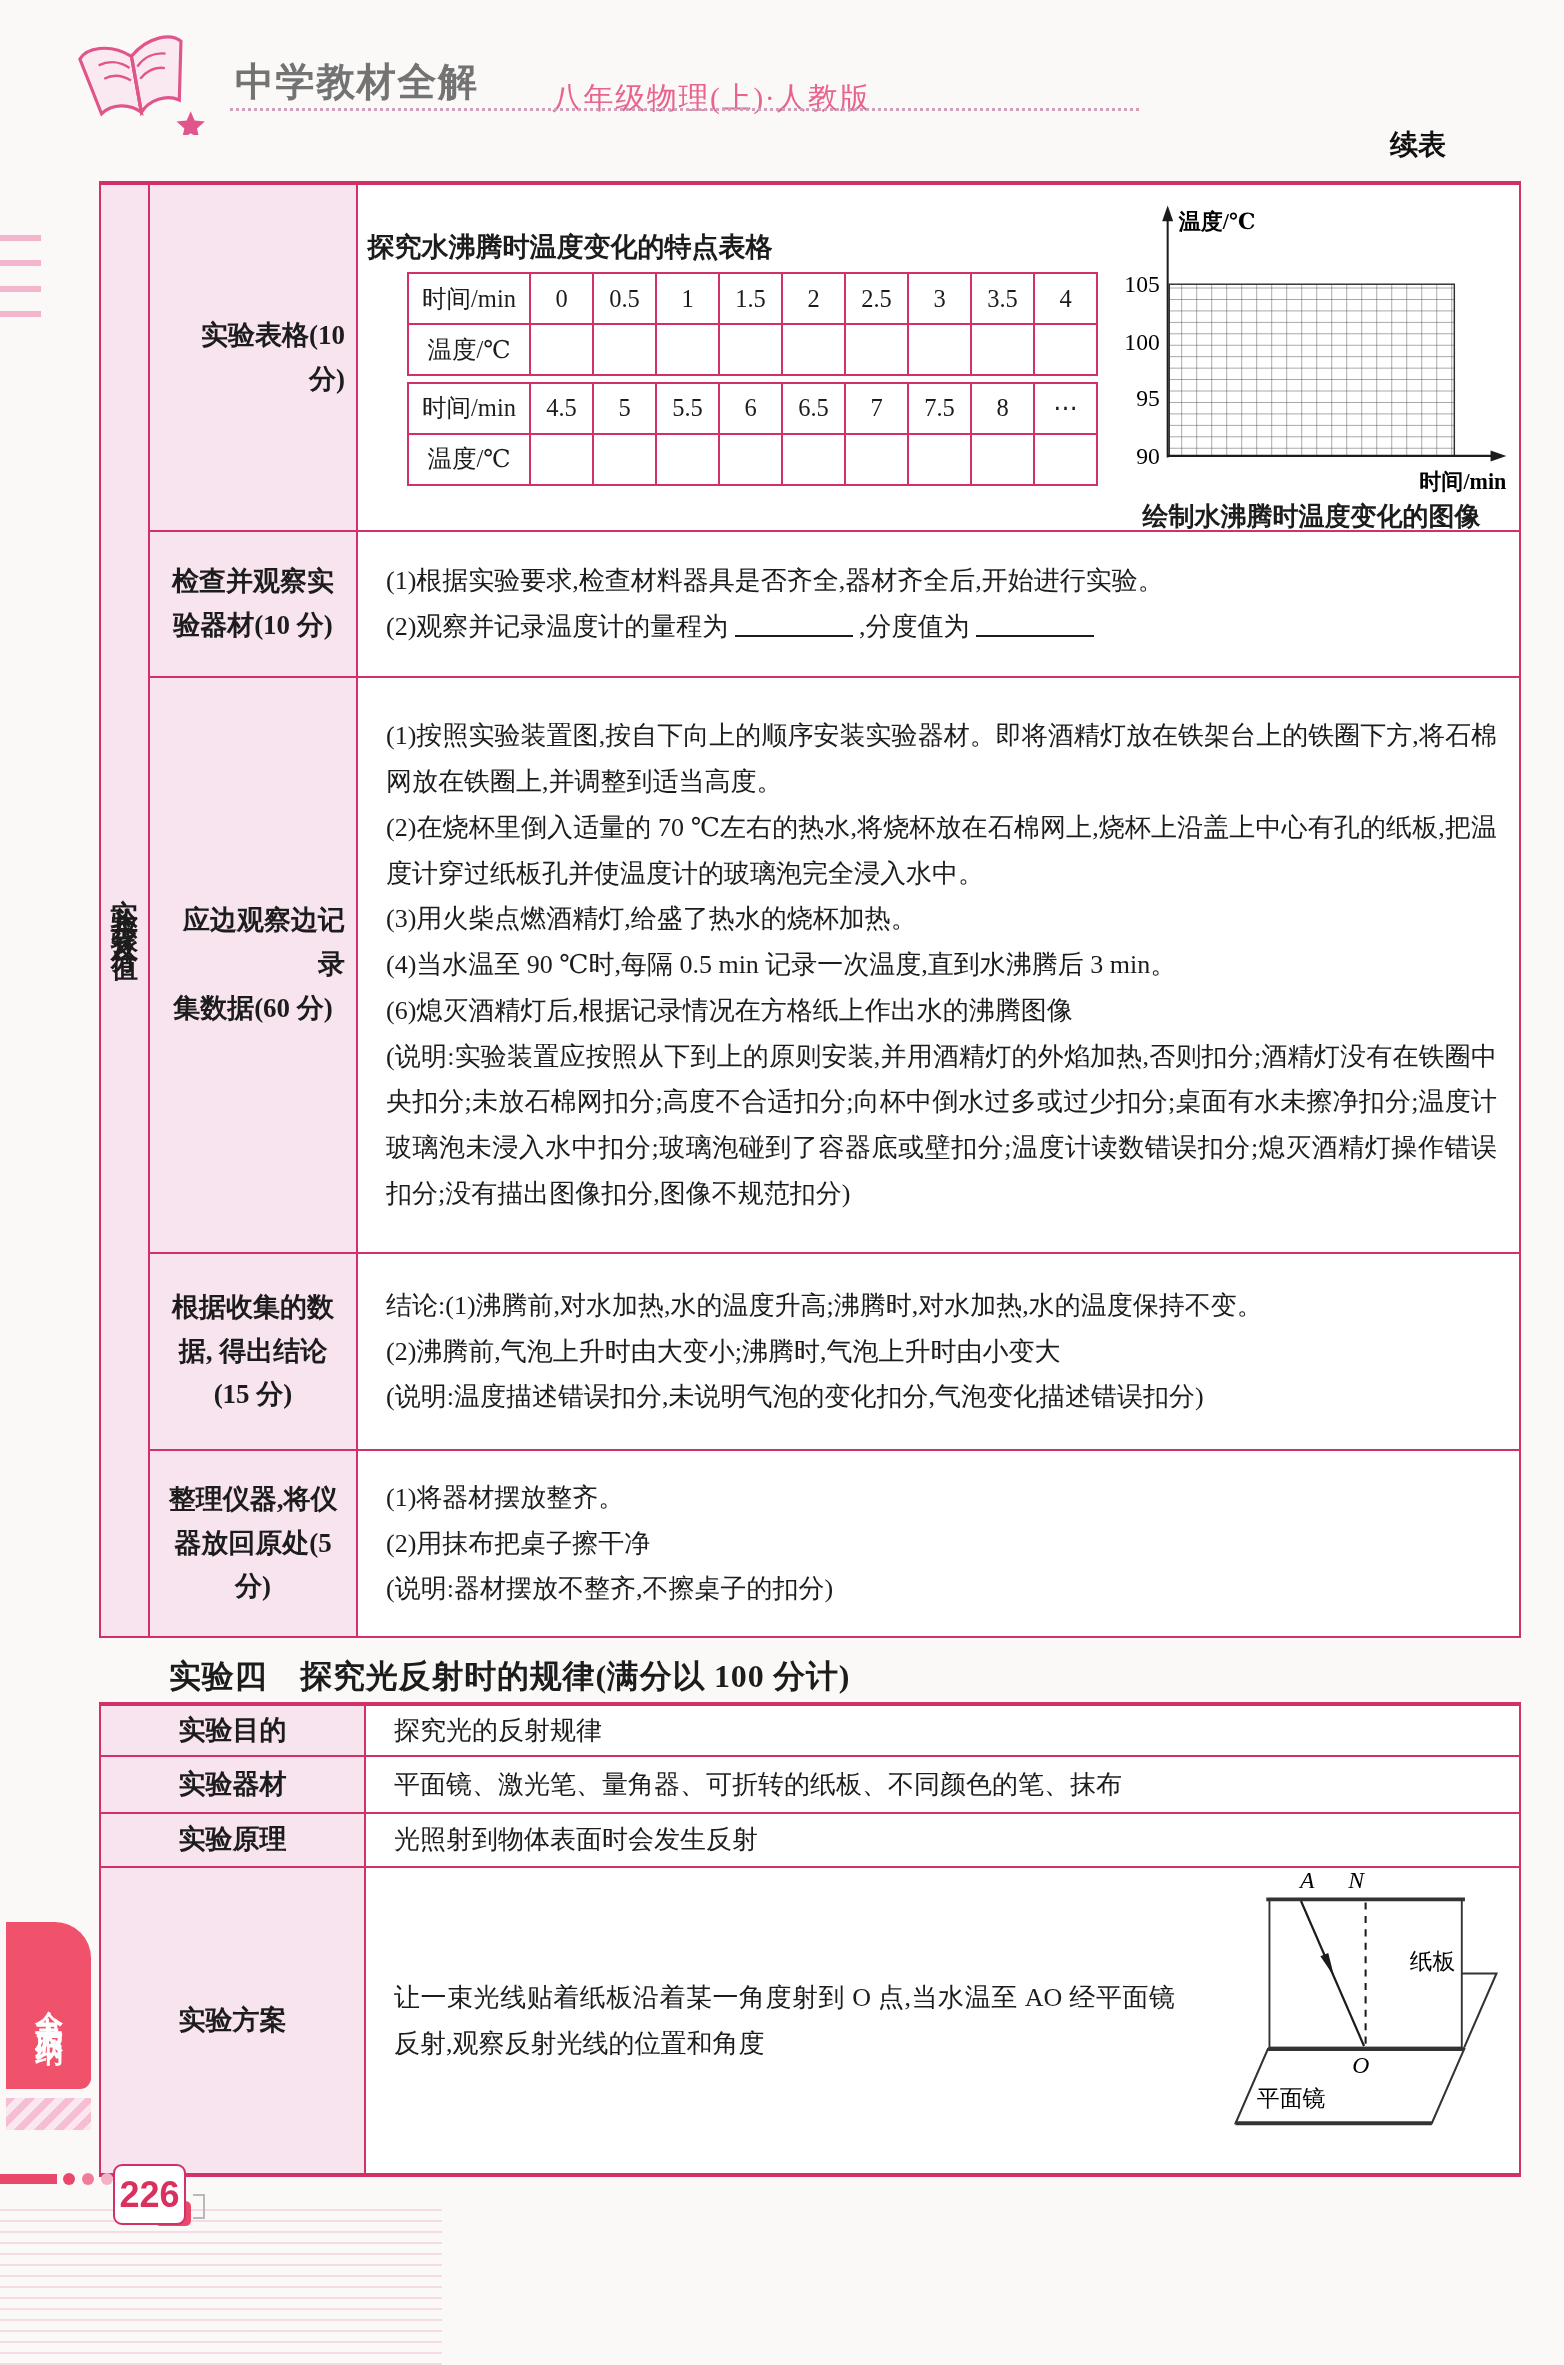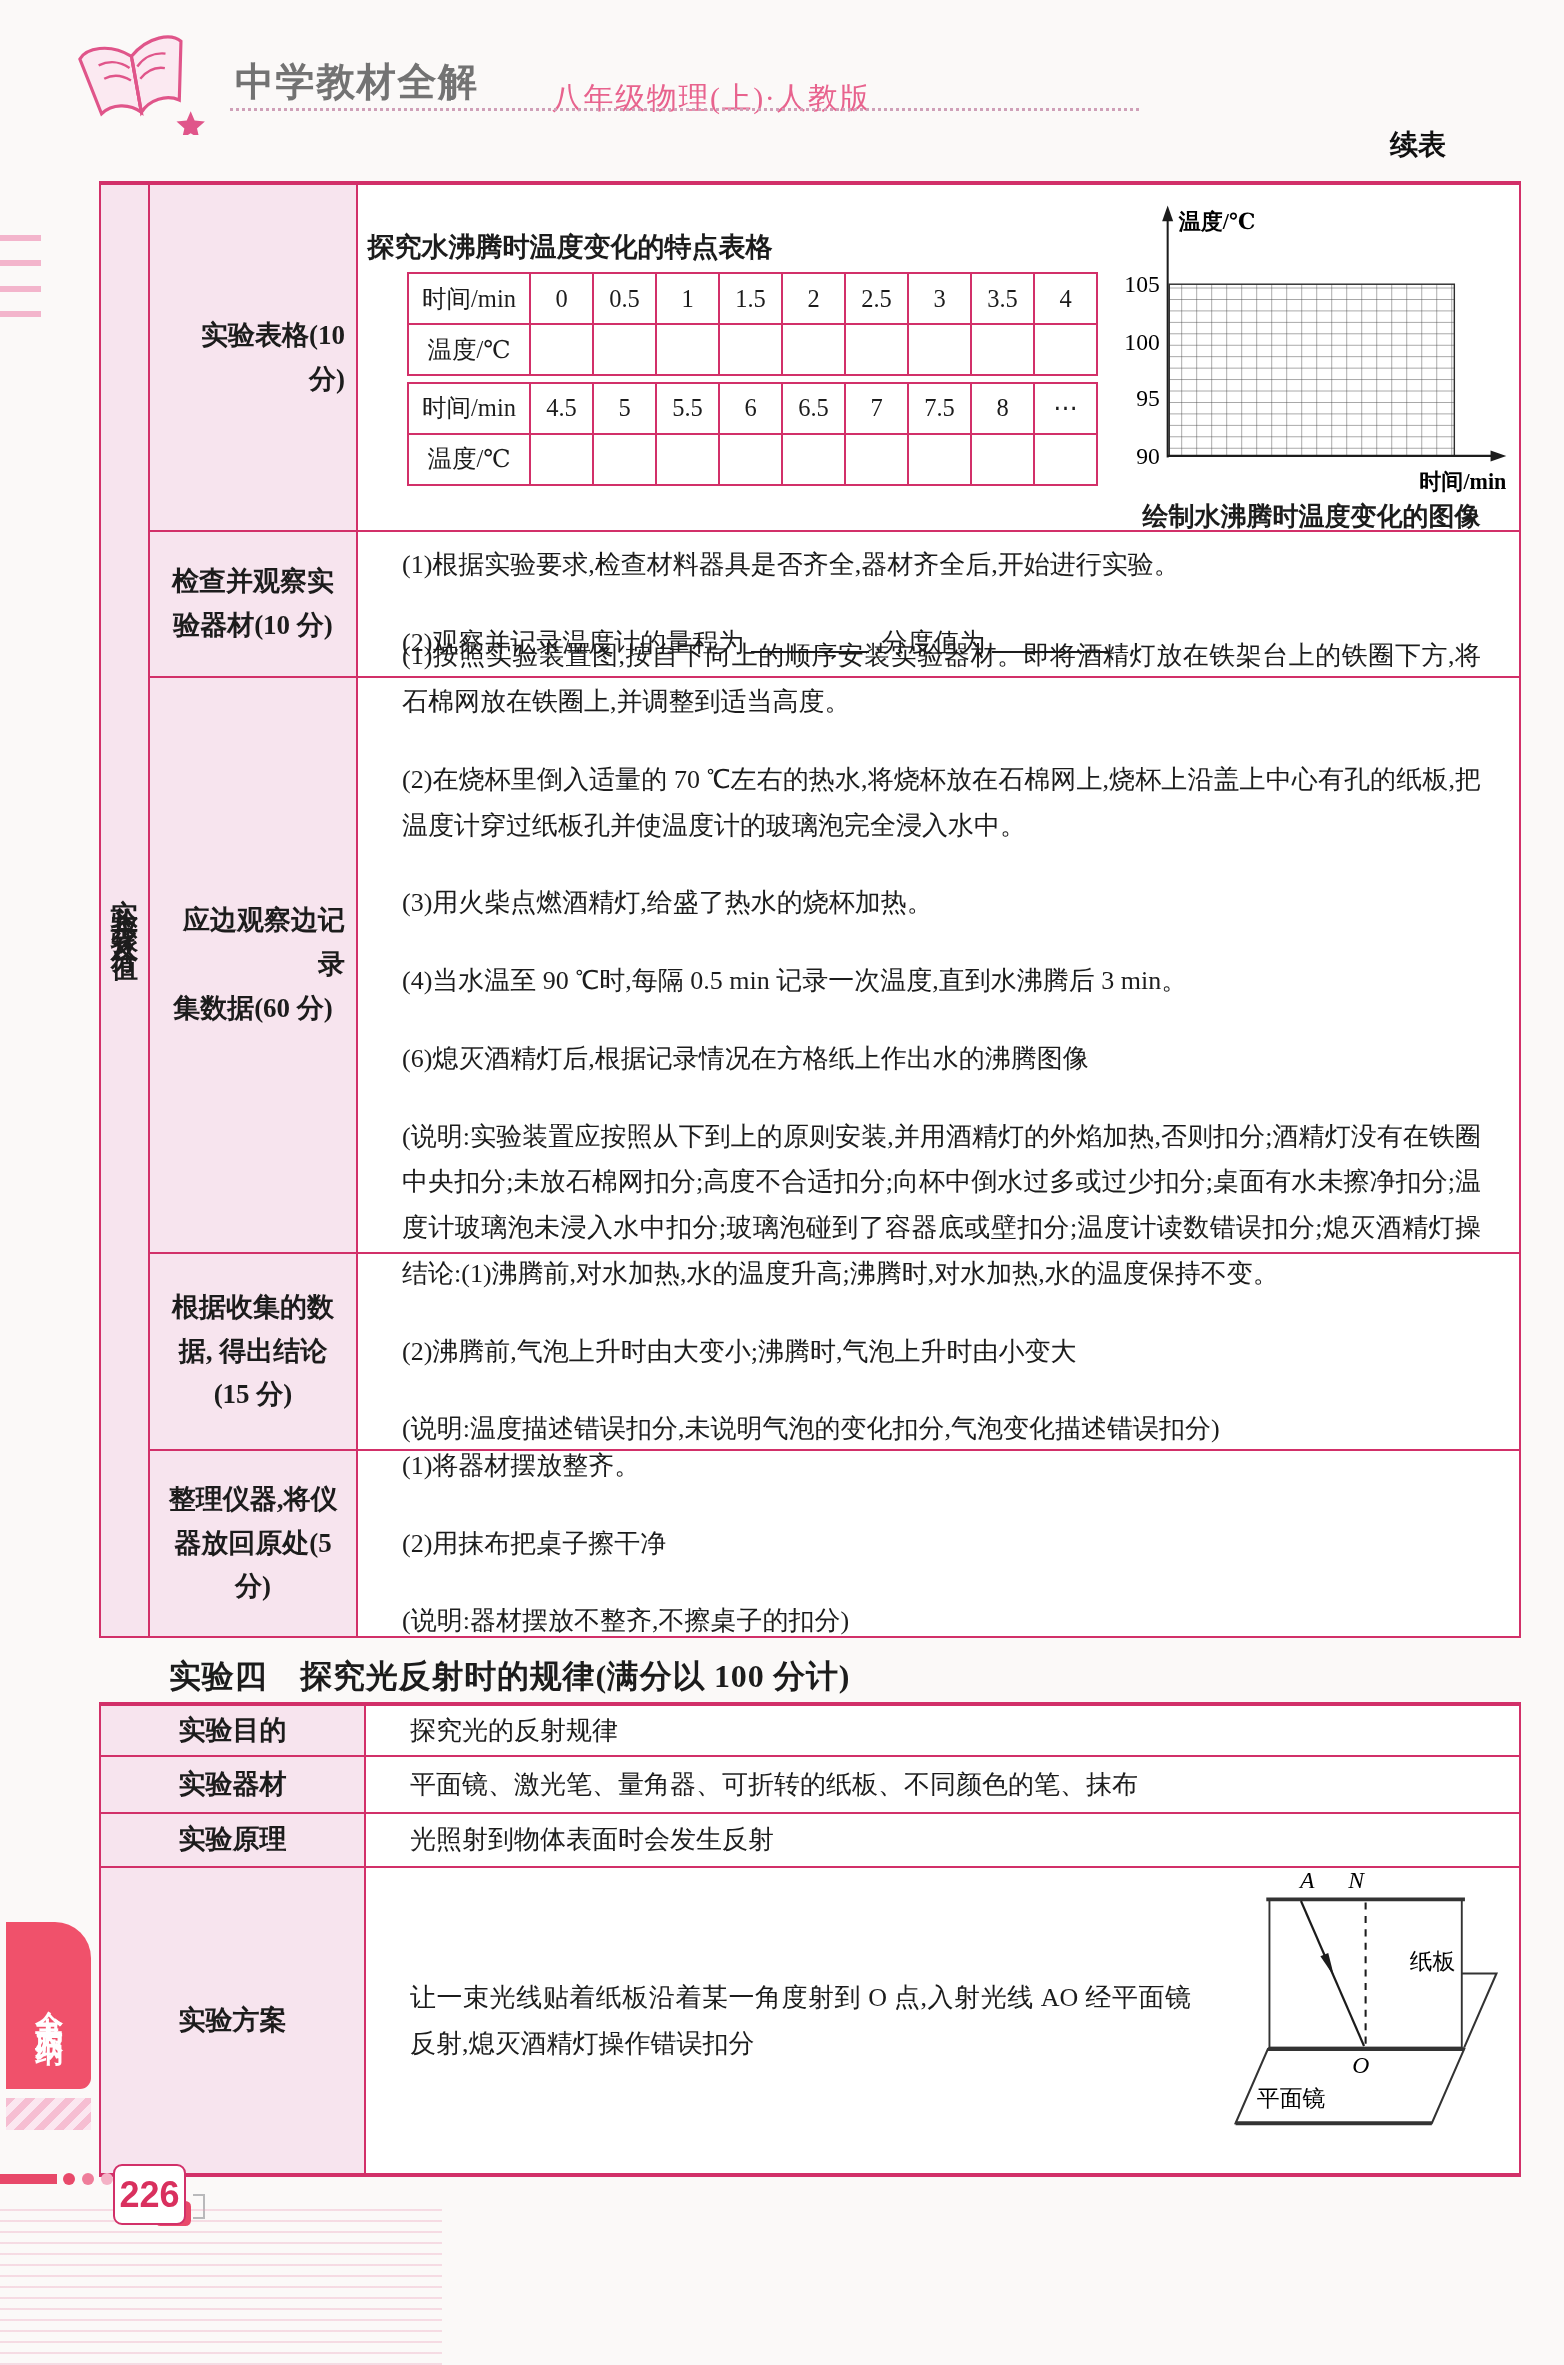--- a/index.html
+++ b/index.html
@@ -21,21 +21,21 @@
   #table1{left:99px;top:181px;width:1418px;height:1451px;grid-template-columns:47px 208px 1fr;grid-template-rows:345px 146px 576px 197px 1fr;}
   #table2{left:99px;top:1702px;width:1418px;height:467px;grid-template-columns:263px 1fr;grid-template-rows:49px 57px 54px 1fr;border-bottom-width:4px;}
   .cell{min-width:0;min-height:0;}
   .bl{border-left:2px solid #d23069;}
   .bt{border-top:2px solid #d23069;}
   .labelcell{background:#f7e4ee;display:flex;flex-direction:column;align-items:center;justify-content:center;
     font-size:27px;font-weight:bold;text-align:right;line-height:1.62;padding:0 11px;}
   .sidecell{background:#f7e4ee;display:flex;align-items:center;justify-content:center;}
   .sidetext{writing-mode:vertical-rl;text-orientation:upright;font-size:27px;font-weight:bold;letter-spacing:9.5px;}
   .content{background:#fff;display:flex;flex-direction:column;justify-content:center;padding:0 22px 0 28px;font-size:26px;line-height:1.76;}
-  .content p{margin:16px;text-align:justify;font-family:Liberation Serif, serif;}
+  .content p{margin:0;text-align:justify;}
   .blank{display:inline-block;width:118px;border-bottom:2.4px solid #1c1c1c;height:8px;margin:0 6.3px -1.6px 6.3px;}
   .uline{text-decoration:underline;text-underline-offset:5.5px;text-decoration-thickness:1.6px;}
   
   .r1{position:relative;padding:0;}
   .t1-title{position:absolute;left:9.5px;top:39px;font-size:27px;font-weight:bold;}
   .dtwrap{position:absolute;left:49px;top:87px;}
   table.inner{border-collapse:collapse;table-layout:fixed;}
   table.inner td{border:2px solid #d23069;height:49px;text-align:center;font-size:24.5px;padding:0;background:#fff;}
   table.inner td.hd{width:120px;font-size:24.5px;}
   table.inner td.v{width:61px;}
@@ -247,21 +247,21 @@
       <span>实验原理</span>
     </div>
   <div class="cell content bl bt" style="grid-column:2;grid-row:3">
       <p>光照射到物体表面时会发生反射</p>
     </div>
 
   <div class="cell labelcell bt" style="grid-column:1;grid-row:4">
       <span>实验方案</span>
     </div>
   <div class="cell content bl bt plan-content" style="grid-column:2;grid-row:4">
-      <p>让一束光线贴着纸板沿着某一角度射到 O 点,入射光线 AO 经平面镜反射,熄灭酒精灯操作错误扣分</p>
+      <p>让一束光线贴着纸板沿着某一角度射到 O 点,当水温至 AO 经平面镜反射,观察反射光线的位置和角度</p>
     </div>
 </div>
 
 <svg class="diagram" width="309" height="278" viewBox="0 0 392 352">
   <text x="112" y="28" font-size="30" font-style="italic" text-anchor="middle">A</text>
   <text x="174" y="28" font-size="30" font-style="italic" text-anchor="middle">N</text>
   <polyline points="308,136 352,136 311,230" fill="none" stroke="#333" stroke-width="2.6"></polyline>
   <rect x="64" y="42" width="244" height="188" fill="#fff" stroke="#333" stroke-width="2.4"></rect>
   <line x1="60" y1="42" x2="312" y2="42" stroke="#333" stroke-width="5"></line>
   <line x1="186" y1="46" x2="186" y2="230" stroke="#1c1c1c" stroke-width="2.6" stroke-dasharray="9,8"></line>

